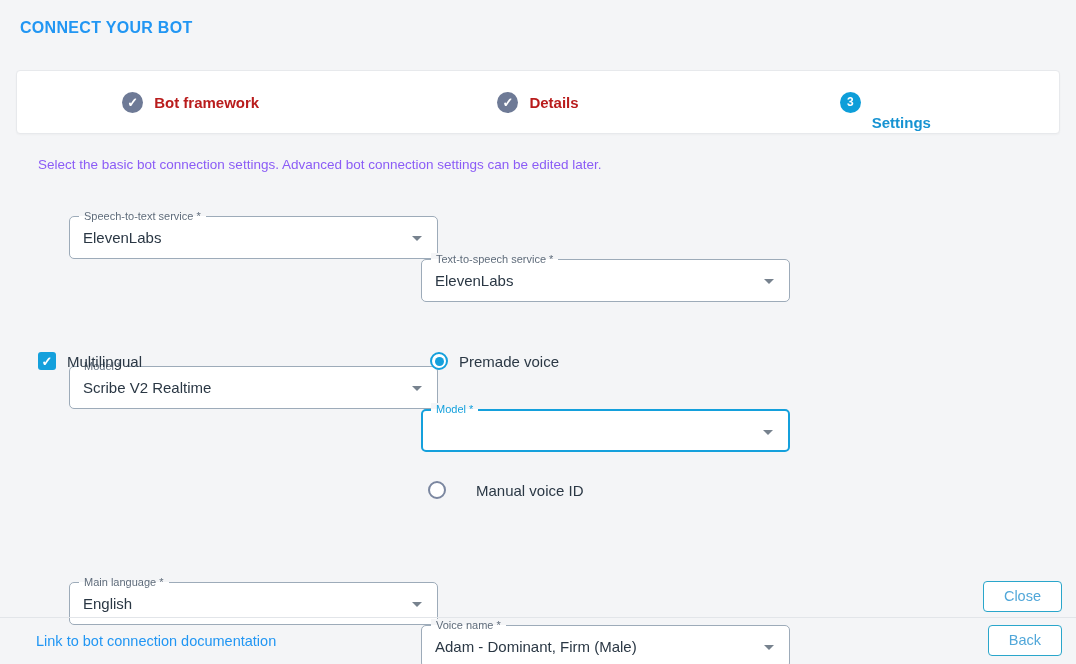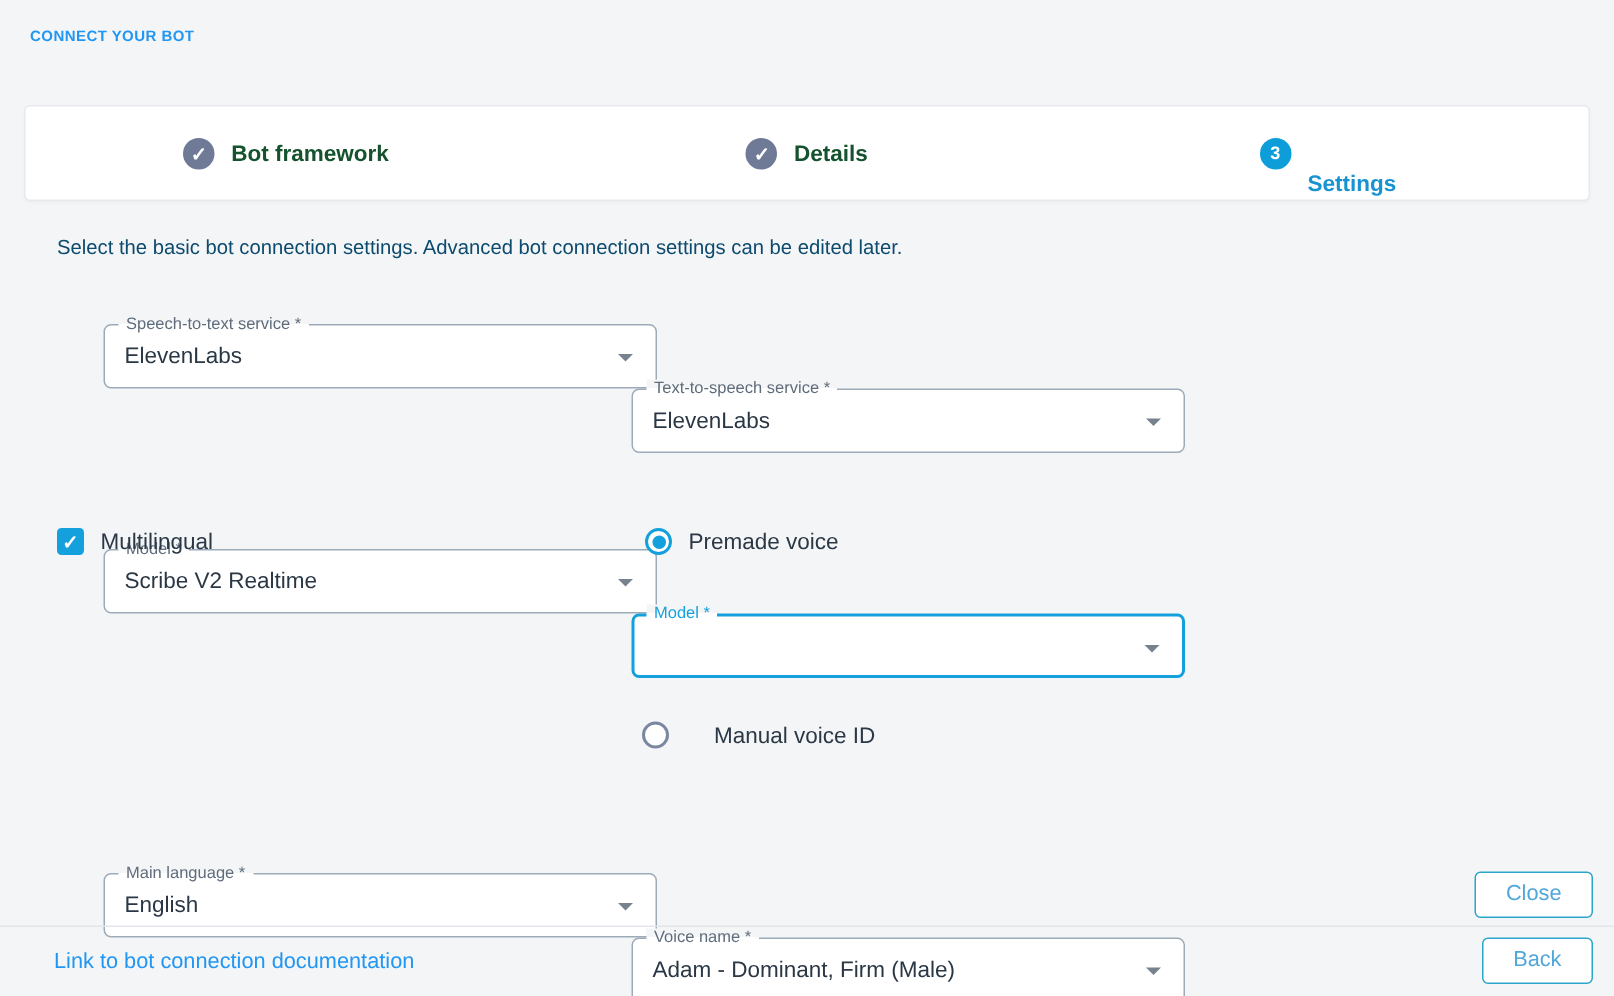--- a/index.html
+++ b/index.html
@@ -6,45 +6,45 @@
   html,body { width:1076px; height:664px; }
   body {
     font-family:"Liberation Sans", sans-serif;
     background:#f4f5f7;
     position:relative;
     overflow:hidden;
     color:#2a3744;
   }
   .page-title {
     position:absolute; left:20px; top:19px;
-    font-size:10px; font-weight:bold; letter-spacing:.3px;
+    font-size:16px; font-weight:bold; letter-spacing:.3px;
     color:#2196f3;
   }
   
   .stepper {
     position:absolute; left:16px; top:70px; width:1044px; height:64px;
     background:#ffffff; border:1px solid #e7e9ec; border-radius:4px;
     display:flex; align-items:center;
     box-shadow:0 1px 2px rgba(0,0,0,.03);
   }
   .step { flex:1; display:flex; align-items:center; justify-content:center; gap:11px; cursor:default; }
   .step-circle {
     width:21px; height:21px; border-radius:50%;
     display:flex; align-items:center; justify-content:center;
     color:#fff; font-size:12px; font-weight:bold; flex:0 0 auto;
   }
   .step.done .step-circle { background:#6e7a96; font-size:13px; }
   .step.active .step-circle { background:#0d9ed9; }
   .step-label { font-size:15px; font-weight:bold; }
-  .step.done .step-label { color:#14532d;text-align:right; }
+  .step.done .step-label { color:#b91c1c;text-align:right; }
   .step.active .step-label { color:#1793d2;margin-top:40px; }
   
   .description {
     position:absolute; left:38px; top:157px;
-    font-size:13.5px; color:#0c4a6e;
+    font-size:13.5px; color:#8b5cf6;
   }
   
   .form-area { position:absolute; left:38px; top:216px; width:752px; }
   .col-l { position:absolute; left:0; width:369px;margin-left:31px; }
   .col-r { position:absolute; left:383px; width:369px; }
   .field {
     position:relative; height:43px; background:#fff;
     border:1px solid #9dabb9; border-radius:5px;
     cursor:pointer;
   }

